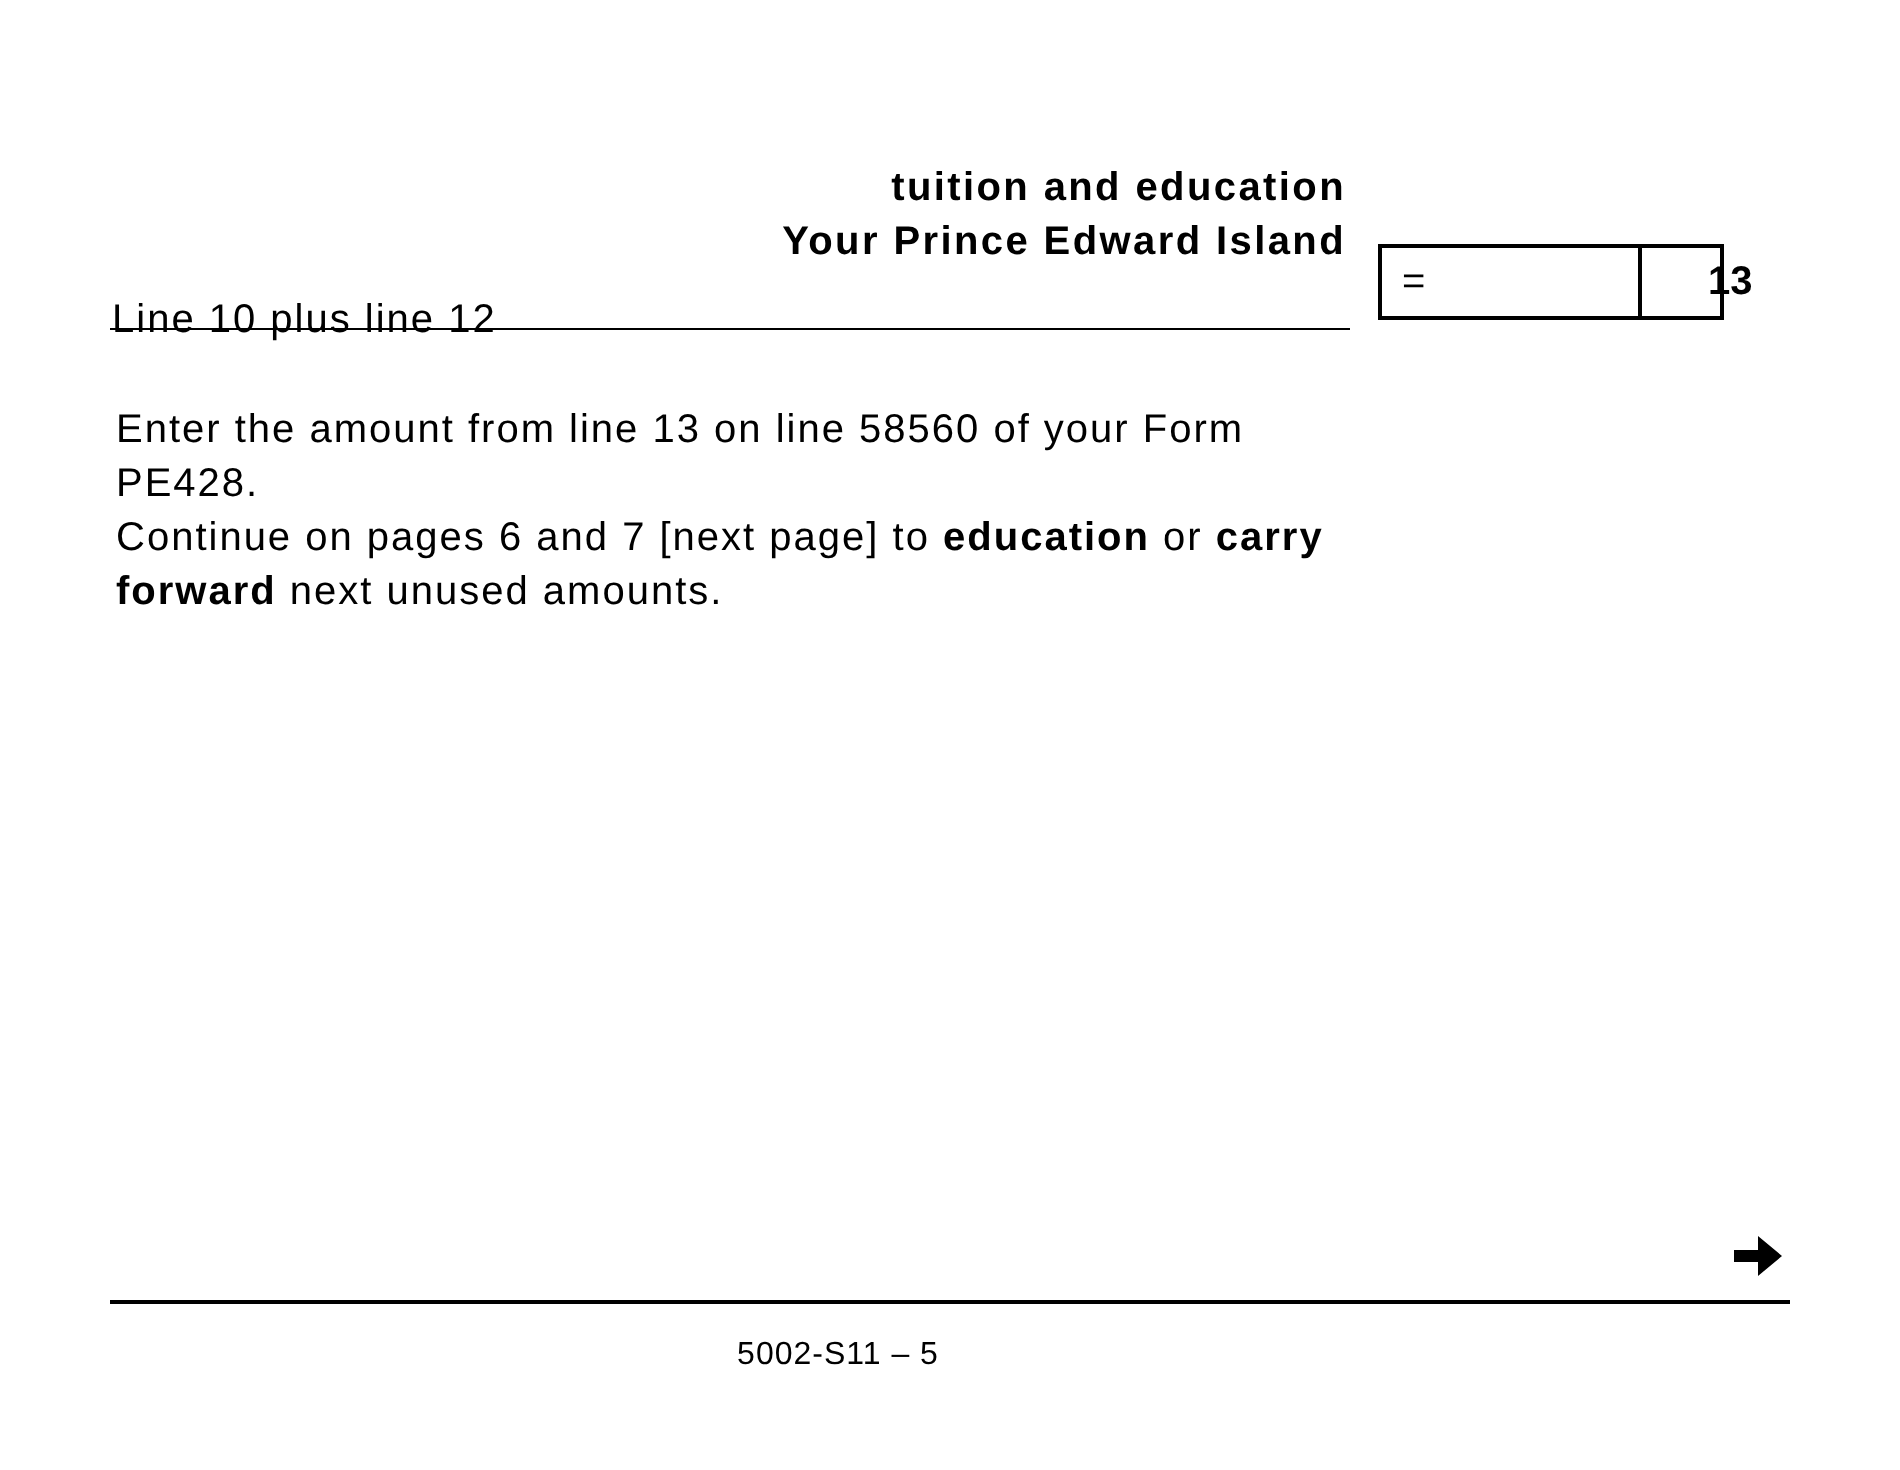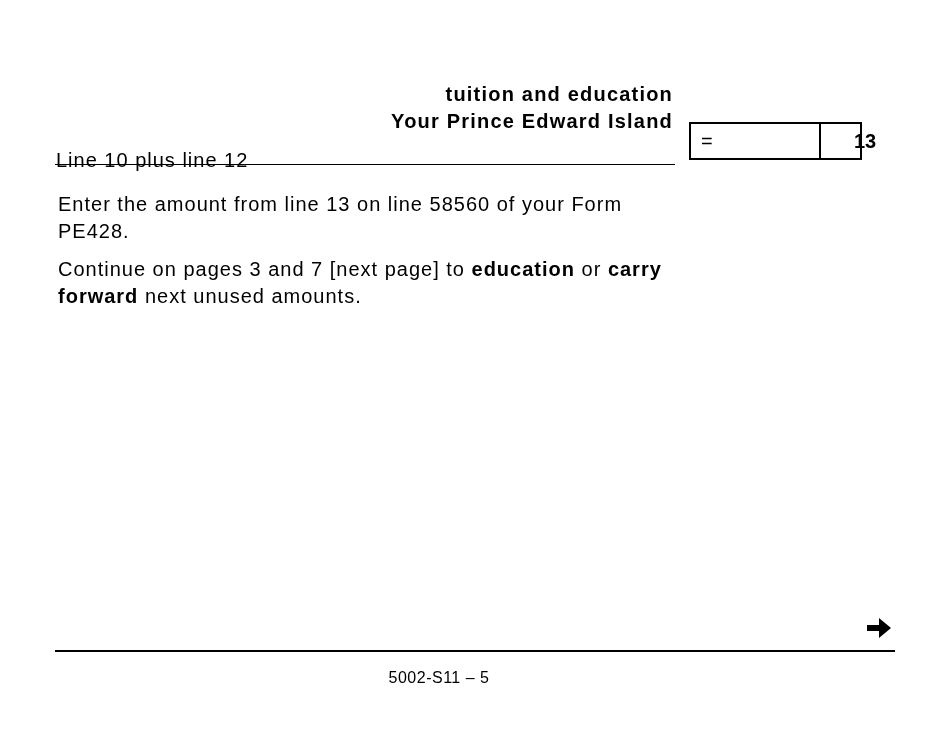--- a/index.html
+++ b/index.html
@@ -7,26 +7,26 @@
   .abs { position:absolute; }
   .row-label { left:56px; top:136px; font-size:20px; letter-spacing:1px; white-space:nowrap;margin-top:13px; }
   .heading { right:277px; top:81px; text-align:right; font-size:20px; font-weight:bold; letter-spacing:1.2px; line-height:26.5px; white-space:nowrap; }
   .rule-top { left:55px; top:164px; width:620px; height:1px; background:#000; }
   .amount-box { left:689px; top:122px; width:173px; height:38px; border:2px solid #000; box-sizing:border-box; }
   .amount-box .eq { position:absolute; left:10px; top:6px; font-size:20px; }
   .amount-box .cents { position:absolute; left:128px; top:0; width:41px; height:34px; border-left:2px solid #000; }
   .amount-box input { position:absolute; left:26px; top:2px; width:98px; height:30px; border:none; background:transparent; outline:none; font-size:18px; font-family:"Liberation Sans", sans-serif; }
   .line-num { left:854px; top:130px; font-size:20px; font-weight:bold; }
   .para { left:58px; font-size:20px; letter-spacing:1px; line-height:26.5px; width:640px; }
-  .p1 { top:191px; }
+  .p1 { top:202px; }
   .p2 { top:256px; }
   .continue { right:57px; top:616px; font-size:20px; letter-spacing:1.3px; white-space:nowrap; display:flex; align-items:center; }
   .continue svg { margin-left:4px; }
   .rule-bottom { left:55px; top:650px; width:840px; height:2px; background:#000; }
-  .footer { left:0; width:838px; top:669px; text-align:center; font-size:16px; letter-spacing:0.5px;padding-left:20px; }
+  .footer { left:0; width:838px; top:669px; text-align:center; font-size:16px; letter-spacing:0.5px; }
 </style>
 </head>
 <body>
 
 <div class="abs row-label">Line 10 plus line 12</div>
 
 <div class="abs heading">
   <div>tuition and education</div>
   <div>Your Prince Edward Island</div>
 </div>
@@ -36,21 +36,21 @@
 <div class="abs amount-box">
   <span class="eq">=</span>
   <input type="text" value="" style="">
   <div class="cents"></div>
 </div>
 
 <div class="abs line-num">13</div>
 
 <div class="abs para p1">Enter the amount from line 13 on line 58560 of your Form PE428.</div>
 
-<div class="abs para p2"><span>Continue on pages 3 and 7 [next page] to </span><b>education</b><span> or </span><b>carry forward</b><span> next unused amounts.</span></div>
+<div class="abs para p2"><span>Continue on pages 6 and 7 [next page] to </span><b>education</b><span> or </span><b>carry forward</b><span> next unused amounts.</span></div>
 
 <div class="abs continue">
   <svg width="28" height="24" viewBox="0 0 28 24">
     <path d="M2 9 H14 V2 L26 12 L14 22 V15 H2 Z" fill="#000"></path>
   </svg>
 </div>
 
 <div class="abs rule-bottom"></div>
 
 <div class="abs footer">5002-S11 – 5</div>

